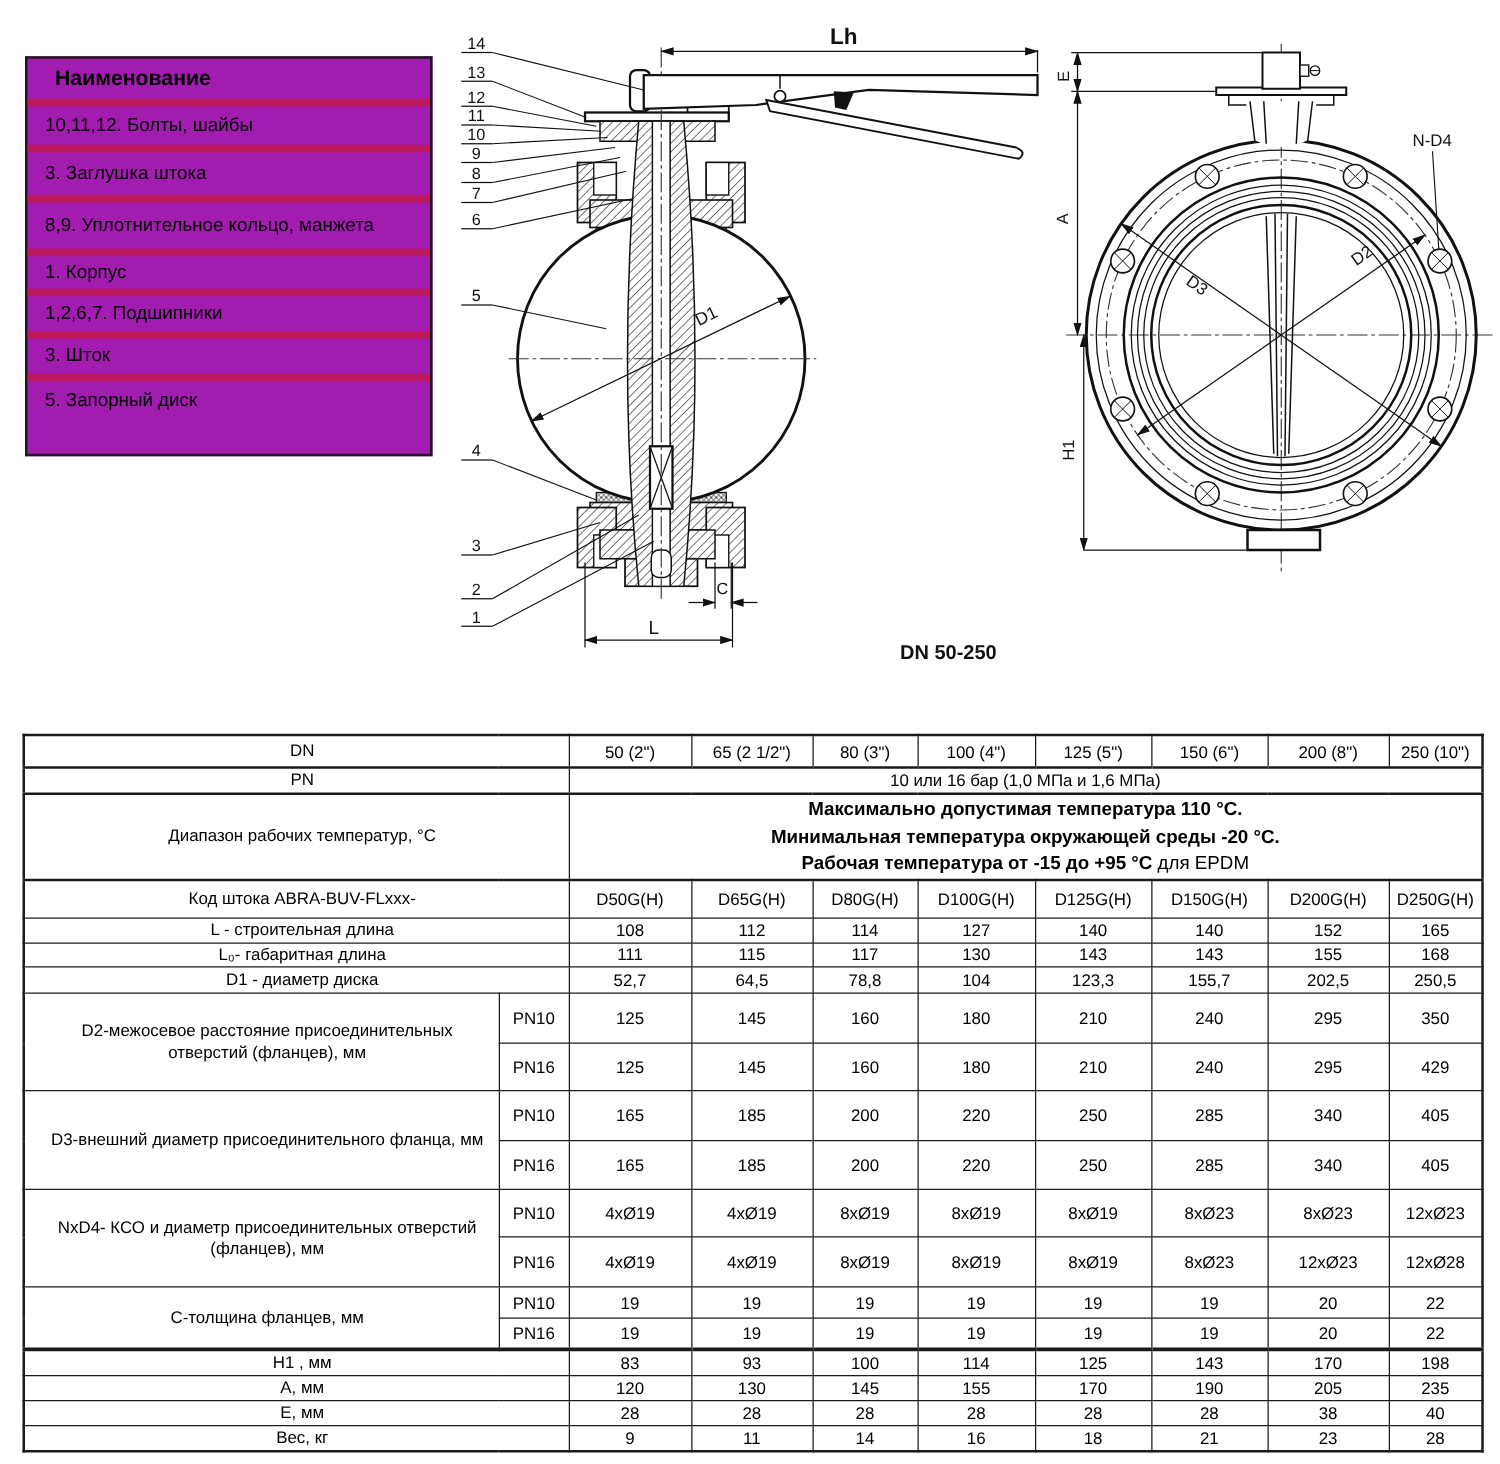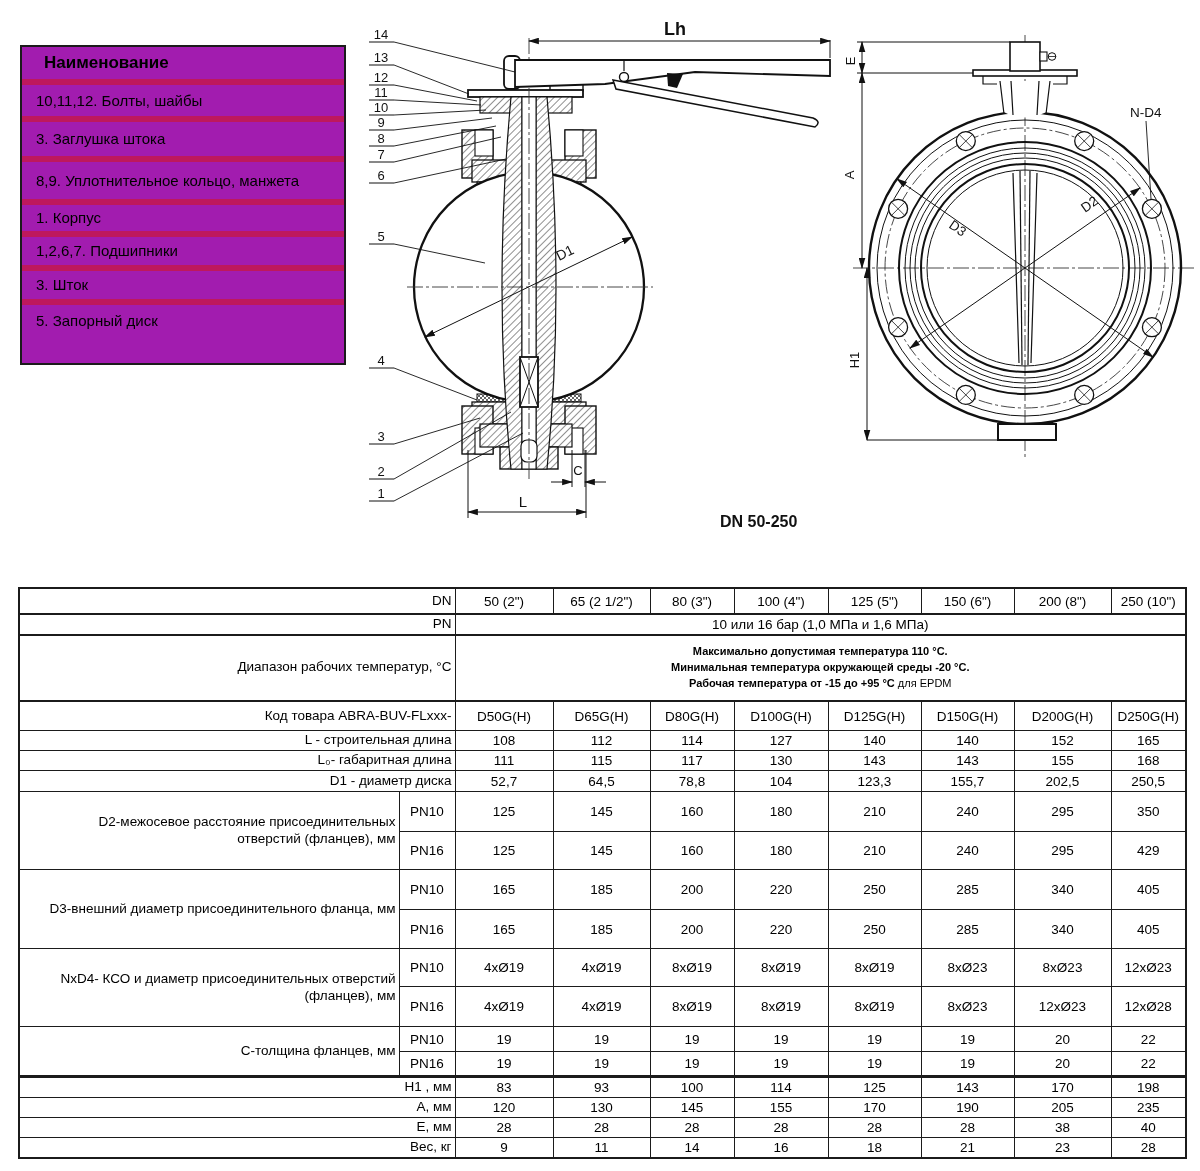--- a/index.html
+++ b/index.html
@@ -26,24 +26,24 @@
   table.spec {
     position:absolute; left:18px; top:587px; width:1167px;
     border-collapse:collapse; table-layout:fixed;
     font-size:13.5px; background:#fff;
   }
   table.spec { border:2px solid #1b1b1b; }
   .spec td {
     border:1px solid #1b1b1b; text-align:center; vertical-align:middle;
     padding:1px 3px; overflow:hidden;
   }
-  .spec td.lbl { text-align:right; padding-left:12px; line-height:1.25; }
+  .spec td.lbl { text-align:center; padding-left:12px; line-height:1.25; }
   .spec tr.b2 > td { border-bottom-width:2px; }
   .spec tr.t3 > td { border-top-width:3px; }
-  .spec td.temp { font-size:11px; font-weight:600; line-height:1.45;margin-left:24px; }
+  .spec td.temp { font-size:15px; font-weight:600; line-height:1.45;margin-left:24px; }
   .spec td.temp b { font-weight:400; }
   
   svg { position:absolute; overflow:visible; }
   svg text { font-family:"Liberation Sans", sans-serif; fill:#111; }
   .cl { stroke:#333; stroke-width:0.9; stroke-dasharray:16 3 3 3; fill:none; }
   .ln { stroke:#111; fill:none; }
   .dim { stroke:#111; stroke-width:1; fill:none; }
 </style>
 </head>
 <body>
@@ -364,21 +364,21 @@
       </tr>
       <tr class="b2" style="height: 66px;">
         <td colspan="2" class="lbl">Диапазон рабочих температур, °С</td>
         <td colspan="8" class="temp">
           <div>Максимально допустимая температура 110 °С.</div>
           <div>Минимальная температура окружающей среды -20 °С.</div>
           <div><span>Рабочая температура от -15 до +95 °С </span><b>для EPDM</b></div>
         </td>
       </tr>
       <tr style="height: 30px;">
-        <td colspan="2" class="lbl">Код товара ABRA-BUV-FLxxx-</td>
+        <td colspan="2" class="lbl">Код штока ABRA-BUV-FLxxx-</td>
         <td class="">D50G(H)</td>
         <td class="">D65G(H)</td>
         <td class="">D80G(H)</td>
         <td class="">D100G(H)</td>
         <td class="">D125G(H)</td>
         <td class="">D150G(H)</td>
         <td class="">D200G(H)</td>
         <td class="">D250G(H)</td>
       </tr>
       <tr style="height: 19px;">

